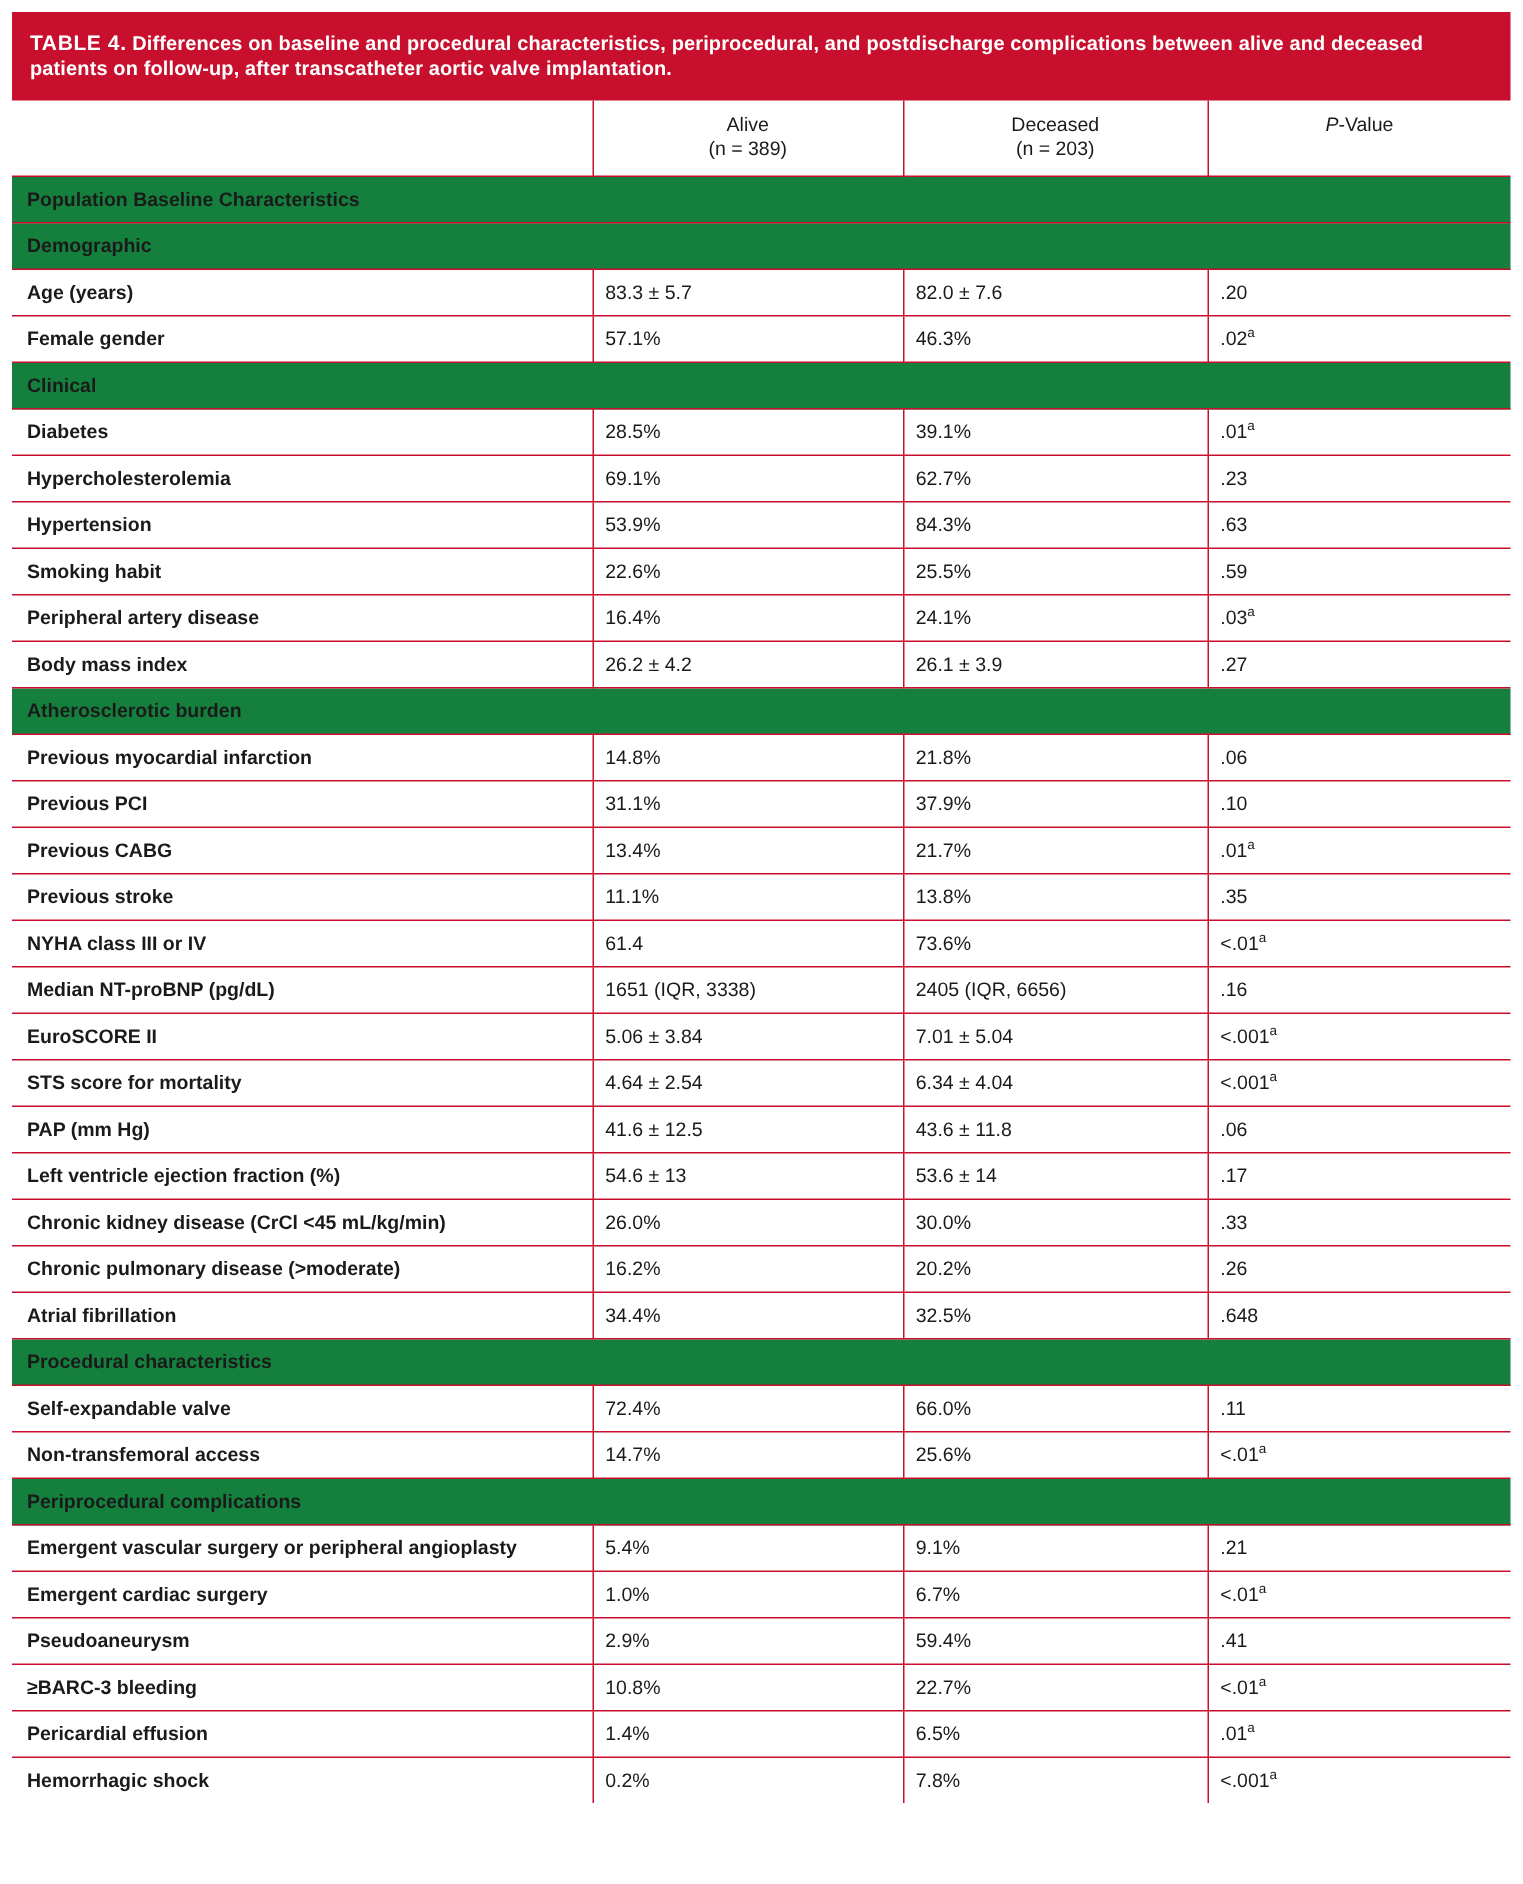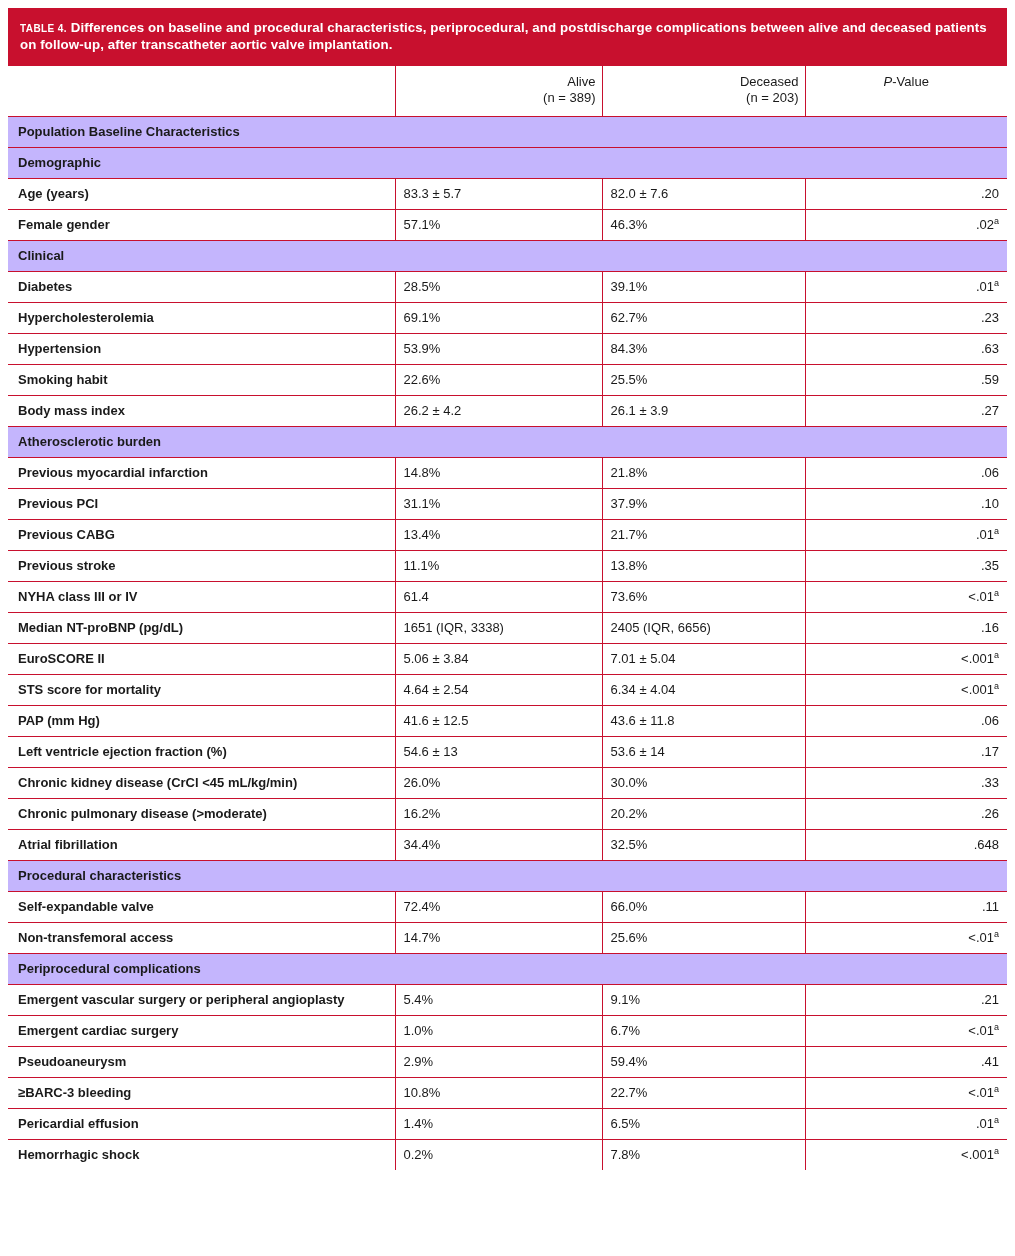--- a/index.html
+++ b/index.html
@@ -27,46 +27,45 @@
     color: #ffffff;
     font-size: 13.3px;
     font-weight: bold;
     line-height: 1.30;
     padding: 11px 12px 12px 12px;
     text-align: left;
     vertical-align: top;
     letter-spacing: 0.1px;
   }
   .caption-cell .tbl-num {
-    font-size: 10px;
+    font-size: 14px;
     font-weight: bold;
     letter-spacing: 0.4px;
   }
   .colhead td {
     border-bottom: 1.5px solid #c8102e;
     padding: 8px 6px 10px 6px;
     font-size: 13px;
     text-align: center;
     vertical-align: top;
     line-height: 1.25;
     color: #1a1a1a;
   }
   .colhead td.first {
     border-bottom: 1.5px solid #c8102e;
     border-right: 1px solid #c8102e;
   }
   .colhead td.cdiv {
     border-right: 1px solid #c8102e;
-    text-align: right;
   }
   .colhead .italic {
     font-style: italic;
   }
   tr.section td {
-    background: #c4b5fd;
+    background: #15803d;
     font-size: 13px;
     font-weight: bold;
     color: #1a1a1a;
     padding: 7px 10px 8px 10px;
     border-bottom: 1.5px solid #c8102e;
     text-align: left;
   }
   tr.datarow td {
     font-size: 13px;
     color: #1a1a1a;
@@ -78,21 +77,21 @@
     font-weight: bold;
     text-align: left;
     border-right: 1px solid #c8102e;
     padding-left: 10px;
   }
   tr.datarow td.val {
     text-align: left;
     border-right: 1px solid #c8102e;
   }
   tr.datarow td.pval {
-    text-align: right;
+    text-align: left;
   }
   tr.datarow.last td {
     border-bottom: none;
   }
   sup {
     font-size: 9px;
     vertical-align: super;
     line-height: 0;
   }
 </style>
@@ -169,20 +168,26 @@
           <td class="val">84.3%</td>
           <td class="pval">.63</td>
         </tr>
         <tr class="datarow">
           <td class="label">Smoking habit</td>
           <td class="val">22.6%</td>
           <td class="val">25.5%</td>
           <td class="pval">.59</td>
         </tr>
         <tr class="datarow">
+          <td class="label">Peripheral artery disease</td>
+          <td class="val">16.4%</td>
+          <td class="val">24.1%</td>
+          <td class="pval">.03<sup>a</sup></td>
+        </tr>
+        <tr class="datarow">
           <td class="label">Body mass index</td>
           <td class="val">26.2 ± 4.2</td>
           <td class="val">26.1 ± 3.9</td>
           <td class="pval">.27</td>
         </tr>
         <tr class="section">
           <td colspan="4">Atherosclerotic burden</td>
         </tr>
         <tr class="datarow">
           <td class="label">Previous myocardial infarction</td>

